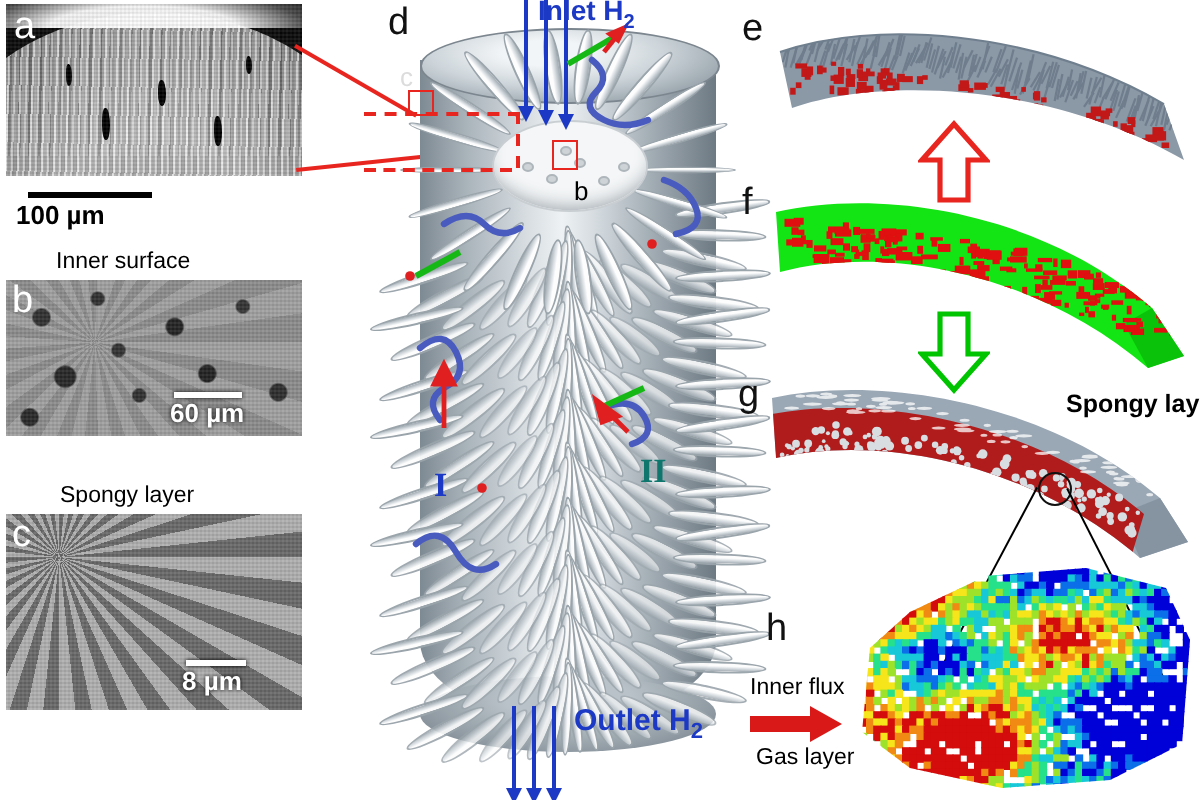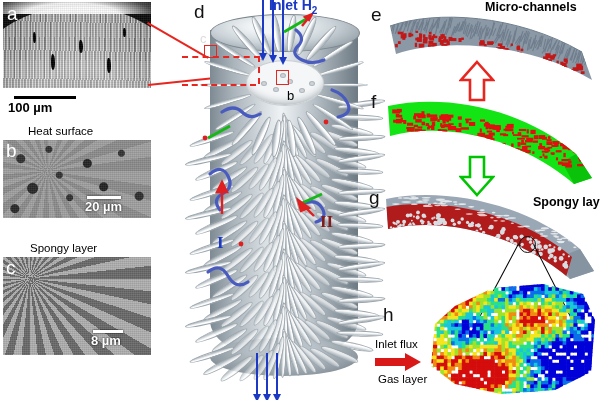--- a/index.html
+++ b/index.html
@@ -163,28 +163,28 @@
     <div class="blob" style="left:76px;top:38px;width:4px;height:13px;"></div>
     <div class="blob" style="left:104px;top:56px;width:4px;height:15px;"></div>
     <div class="blob" style="left:30px;top:30px;width:3px;height:11px;"></div>
     <div class="blob" style="left:120px;top:26px;width:3px;height:9px;"></div>
     <div class="sem-noise"></div>
     <span class="lbl panel-letter white" style="left:4px;top:2px;">a</span>
   </div>
   <div class="bar" style="left:14px; top:96px; width:62px;"></div>
   <span class="lbl scale-txt" style="left:8px; top:101px;">100 µm</span>
 
-  <span class="lbl cap" style="left:28px; top:126px;">Heat surface</span>
+  <span class="lbl cap" style="left:28px; top:126px;">Inner surface</span>
 
   <div class="sem sem-b">
     <div class="grainy-b"></div>
     <div class="sem-noise"></div>
     <span class="lbl panel-letter white" style="left:3px;top:1px;">b</span>
     <div class="bar white" style="left:84px; top:56px; width:34px; height:2.5px;"></div>
-    <span class="lbl scale-txt white" style="left:82px; top:60px;">20 µm</span>
+    <span class="lbl scale-txt white" style="left:82px; top:60px;">60 µm</span>
   </div>
 
   <span class="lbl cap" style="left:30px; top:243px;">Spongy layer</span>
 
   <div class="sem sem-c">
     <div class="grainy-c"></div>
     <div class="sem-noise"></div>
     <span class="lbl panel-letter white" style="left:3px;top:1px;">c</span>
     <div class="bar white" style="left:90px; top:73px; width:30px; height:2.5px;"></div>
     <span class="lbl scale-txt white" style="left:88px; top:77px;">8 µm</span>
@@ -454,30 +454,30 @@
         <polygon points="26,174 21,184 31,184"></polygon>
         <line x1="118" y1="208" x2="106" y2="196"></line>
         <polygon points="102,192 105,203 113,200"></polygon>
         <circle cx="9" cy="130" r="2.4" stroke="none"></circle>
         <circle cx="130" cy="114" r="2.4" stroke="none"></circle>
         <circle cx="45" cy="236" r="2.4" stroke="none"></circle>
       </g>
     </svg>
 
     <span class="roman" style="left:21px; top:225px; color:#1b39c4;">I</span>
-    <span class="roman" style="left:124px; top:204px; color:#7f1d1d;">II</span>
+    <span class="roman" style="left:124px; top:218px; color:#0f766e;">II</span>
 
     <span class="lbl panel-letter" style="left:-2px; top:-6px;">d</span>
   </div>
 
   <span class="lbl bold blue" style="left:269px; top:-2px; font-size:14px;"><span>Inlet H</span><sub style="font-size:10px;">2</sub></span>
 
+  <span class="lbl bold blue" style="left:287px; top:353px; font-size:15px;"><span>Outlet H</span><sub style="font-size:11px;">2</sub></span>
 
   <span class="lbl panel-letter" style="left:371px; top:5px;">e</span>
-  <span class="lbl bold" style="left:485px; top:1px; font-size:12.5px;">Micro-channels</span>
   <svg class="slab" style="left:386px; top:8px; width:214px; height:92px;" viewBox="0 0 214 92">
     <defs>
       <clipPath id="clipE">
         <path d="M4,18 C50,2 130,6 196,44 L206,72 C140,34 56,30 10,46 Z"></path>
       </clipPath>
     </defs>
     <path d="M4,18 C50,2 130,6 196,44 L206,72 C140,34 56,30 10,46 Z" fill="#8b98a6"></path>
     <g clip-path="url(#clipE)">
       <g stroke="#6f7d8c" stroke-width="1.1">
         <g id="eticks">
@@ -2761,19 +2761,19 @@
         <rect x="154.8" y="118.8" width="4.2" height="4.2" fill="#9ee22a"></rect>
         <rect x="158.4" y="118.8" width="4.2" height="4.2" fill="#27e08a"></rect>
         <rect x="162" y="118.8" width="4.2" height="4.2" fill="#f08a12"></rect>
         <rect x="165.6" y="118.8" width="4.2" height="4.2" fill="#f5e51a"></rect>
         <rect x="169.20000000000002" y="118.8" width="4.2" height="4.2" fill="#d40c0c"></rect>
         <rect x="172.8" y="118.8" width="4.2" height="4.2" fill="#9ee22a"></rect>
         <rect x="176.4" y="118.8" width="4.2" height="4.2" fill="#f08a12"></rect>
         <rect x="183.6" y="118.8" width="4.2" height="4.2" fill="#f5e51a"></rect>
       </g>
   </svg>
-  <span class="lbl" style="left:375px; top:339px; font-size:11.5px;">Inlet flux</span>
+  <span class="lbl" style="left:375px; top:339px; font-size:11.5px;">Inner flux</span>
   <svg class="redarrow" style="left:375px; top:352px; width:48px; height:20px;" viewBox="0 0 48 20">
     <polygon points="0,6 30,6 30,1 46,10 30,19 30,14 0,14" fill="#d91818"></polygon>
   </svg>
   <span class="lbl" style="left:378px; top:374px; font-size:11.5px;">Gas layer</span>
 
 </div>
 
 </body></html>

